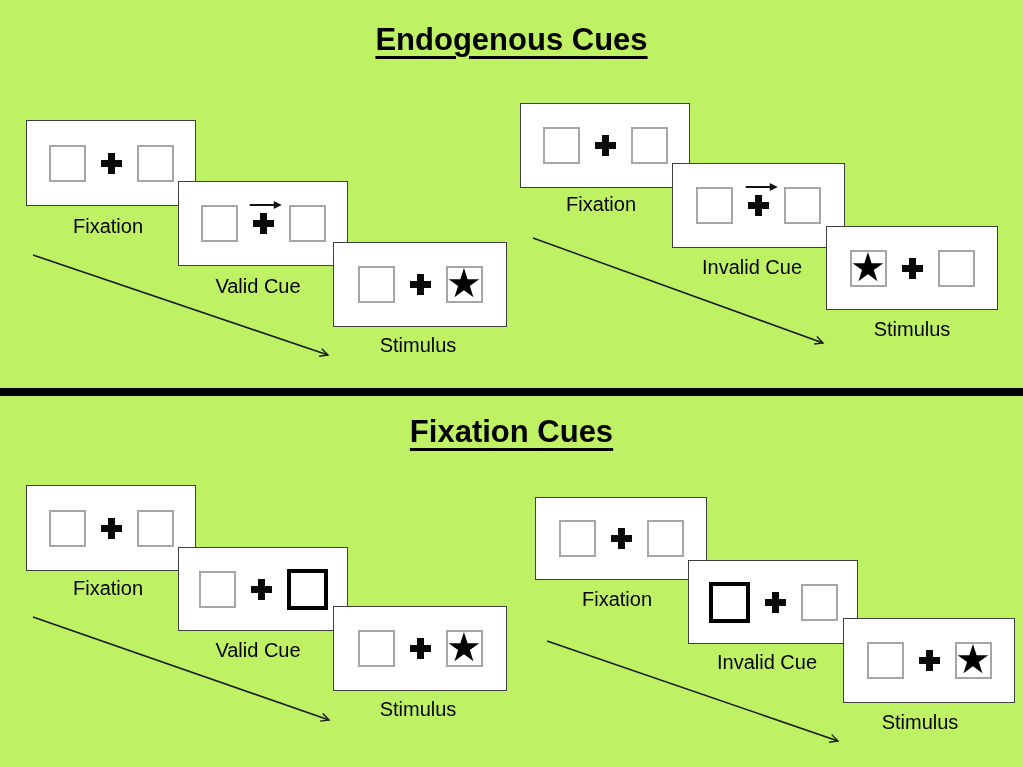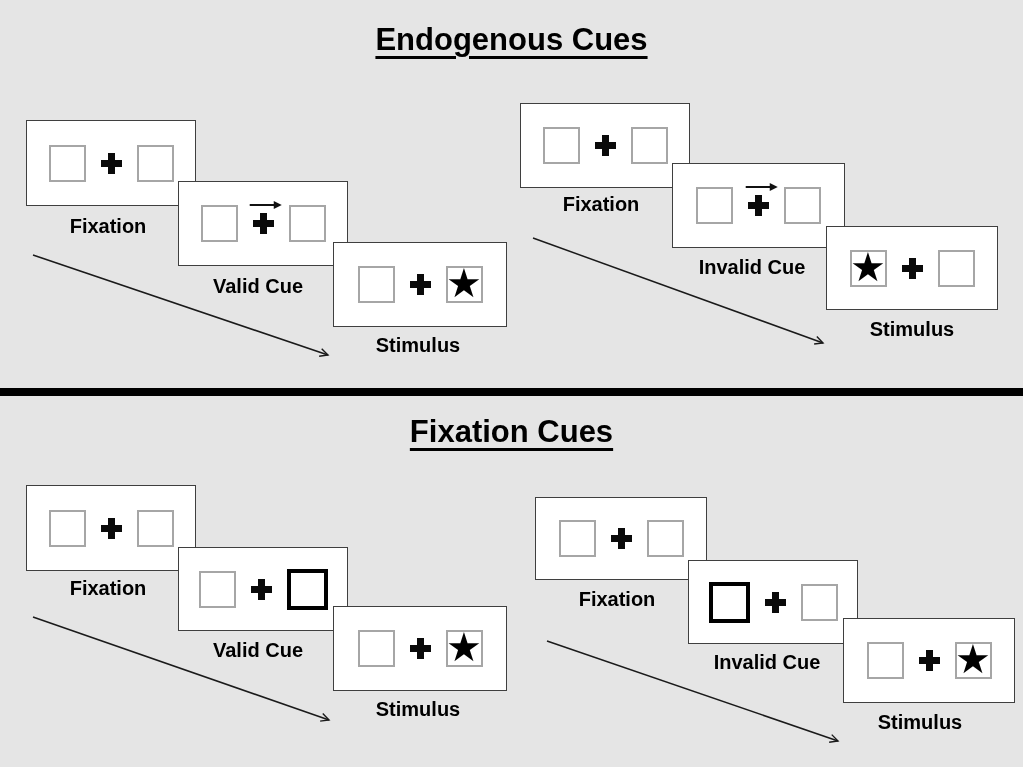--- a/index.html
+++ b/index.html
@@ -1,17 +1,17 @@
 <!DOCTYPE html>
 <html><head>
 <meta charset="utf-8">
 <style>
   html,body{margin:0;padding:0;background:#fff;}
   .canvas{
-    position:relative;width:1023px;height:767px;background:#e5e5e5;overflow:hidden;
+    position:relative;width:1023px;height:767px;background:#bef264;overflow:hidden;
     font-family:"Liberation Sans",sans-serif;color:#000;
   }
   .section-title{
     position:absolute;left:0;width:100%;text-align:center;
     font-size:31px;font-weight:bold;letter-spacing:0px;
   }
   .section-title span{
     text-decoration:underline;text-decoration-thickness:3px;text-underline-offset:6px;
   }
   .divider{position:absolute;left:0;width:1023px;height:8px;background:#000;}
@@ -32,21 +32,21 @@
   .plus{position:relative;width:21px;height:21px;}
   .plus::before{content:"";position:absolute;left:0;top:7px;width:21px;height:7px;background:#0a0a0a;}
   .plus::after{content:"";position:absolute;left:7px;top:0;width:7px;height:21px;background:#0a0a0a;}
   .cue-arrow{position:absolute;left:50%;transform:translateX(-42%);bottom:23px;}
   .star{
     font-family:"DejaVu Sans",sans-serif;font-size:40px;line-height:30px;color:#000;
     padding-bottom:3px;
   }
   .panel-label{
     position:absolute;transform:translateX(-50%);
-    font-size:20px;font-weight:bold;white-space:nowrap;
+    font-size:20px;font-weight:normal;white-space:nowrap;
   }
   .arrows-overlay{position:absolute;left:0;top:0;}
 </style>
 </head>
 <body>
 
 <div class="canvas">
 
   <svg class="arrows-overlay" width="1023" height="767" viewBox="0 0 1023 767">
     <defs>

